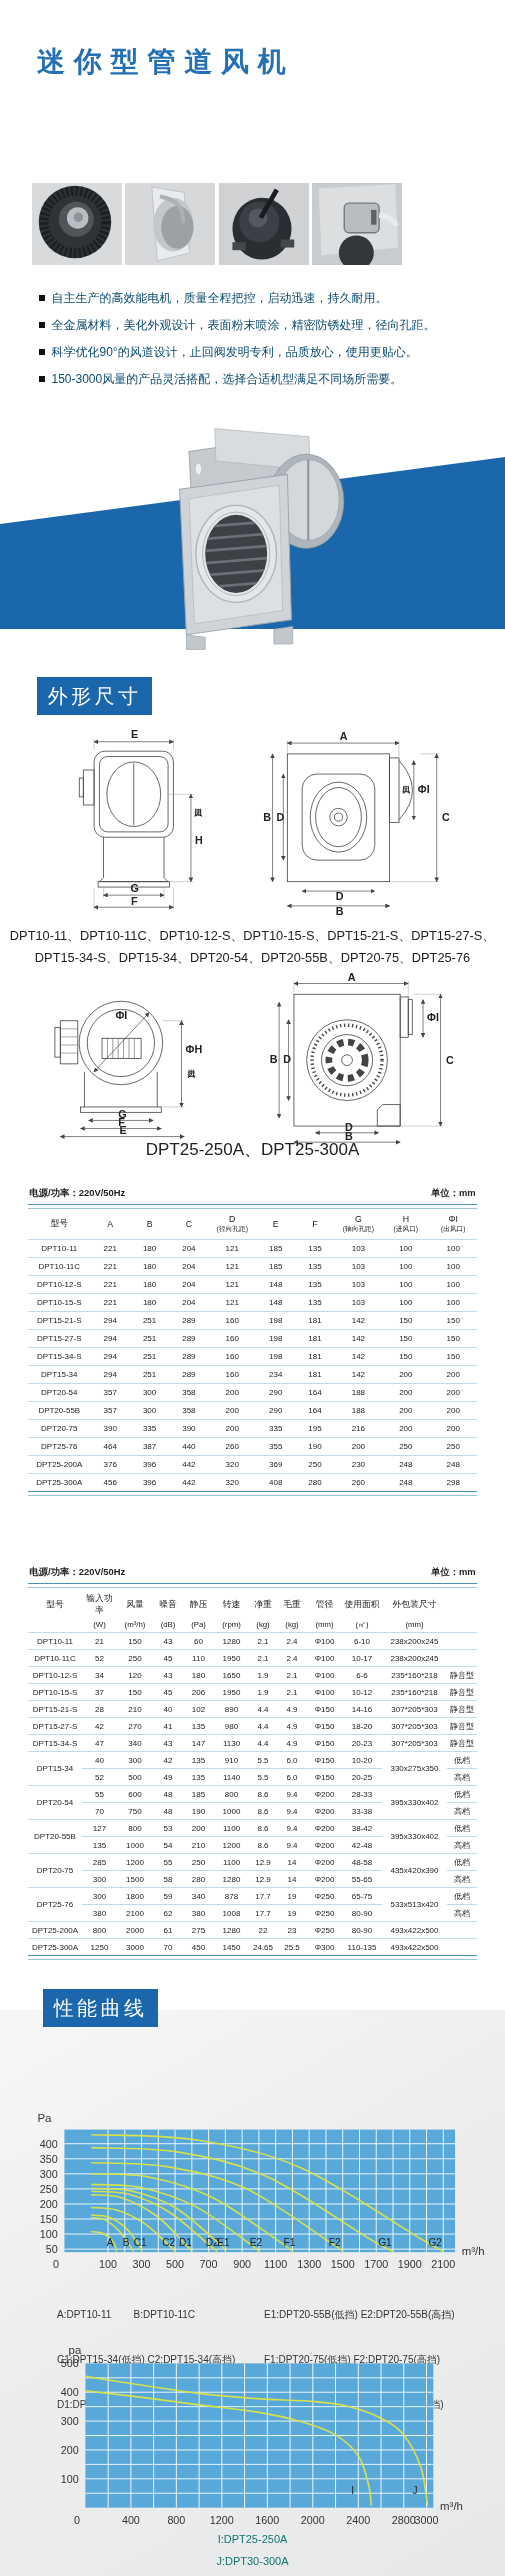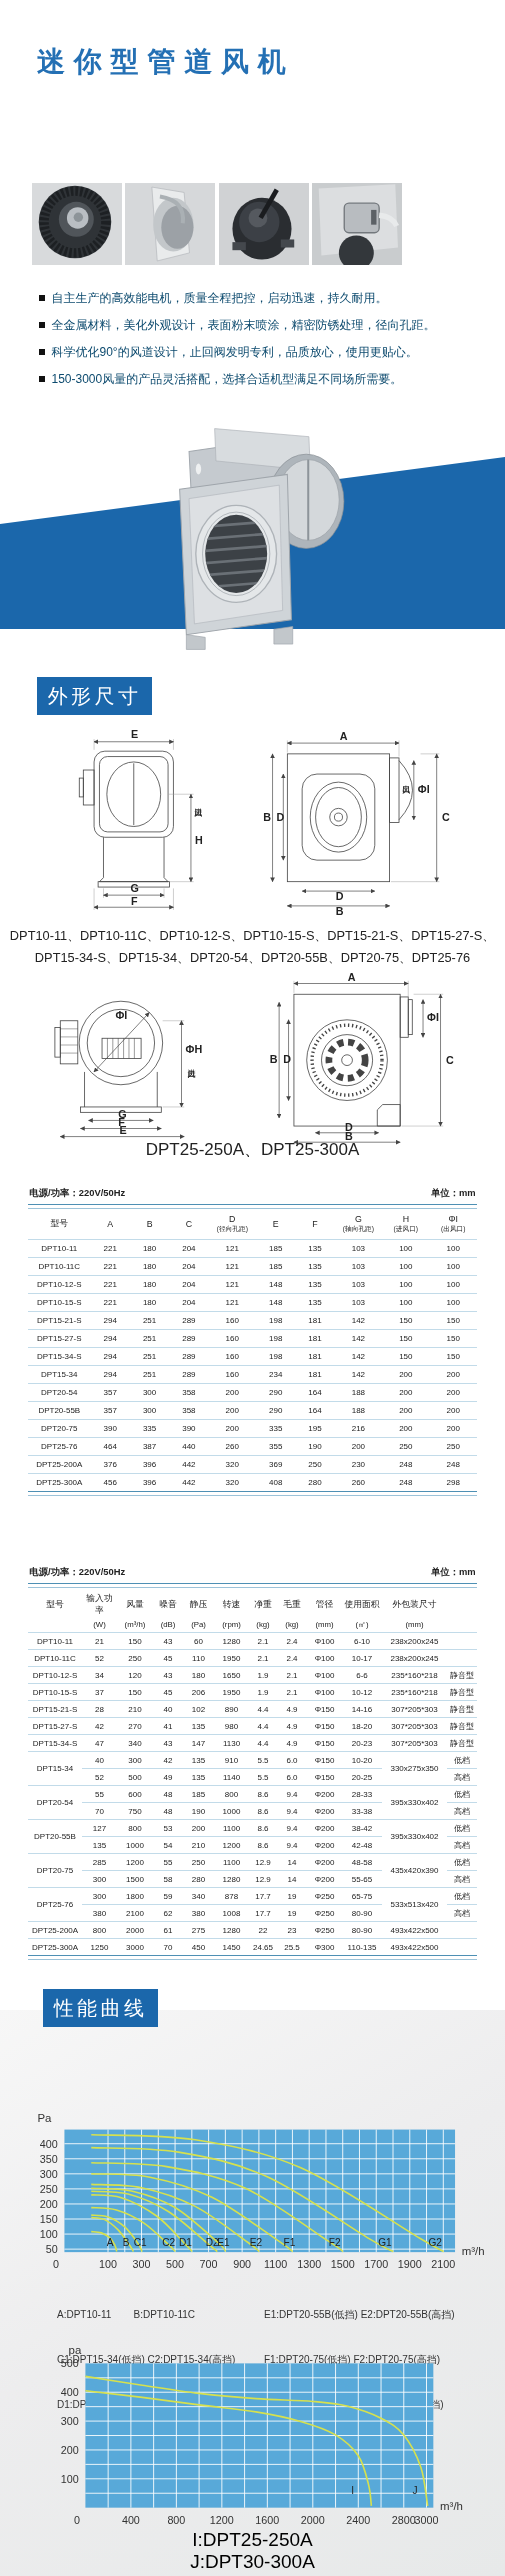--- a/index.html
+++ b/index.html
@@ -52,21 +52,21 @@
   .note{font-size:7.8px;}
   
   .grayzone{left:0;top:2010px;width:505px;height:566px;
             background:linear-gradient(150deg,#f7f7f7 0%,#ededee 45%,#e7e9e9 100%);}
   .chart{overflow:visible;}
   .tick{font-size:16px;fill:#333;}
   .unit{font-size:17px;fill:#333;}
   .clabel{font-size:15px;fill:#222;}
   .legend1{top:2277px;font-size:10px;color:#333;line-height:15px;white-space:pre;}
   .l1a{left:57px;} .l1b{left:264px;}
-  .legend2{left:0;top:2529px;width:505px;text-align:center;font-size:19px;color:#000000;line-height:21.6px;}
+  .legend2{left:0;top:2529px;width:505px;text-align:center;font-size:11px;color:#0f766e;line-height:21.6px;}
 </style>
 </head>
 <body>
 
 <div class="page">
 
 
   <div class="abs title">迷你型管道风机</div>
 
   <div class="abs thumbs">

